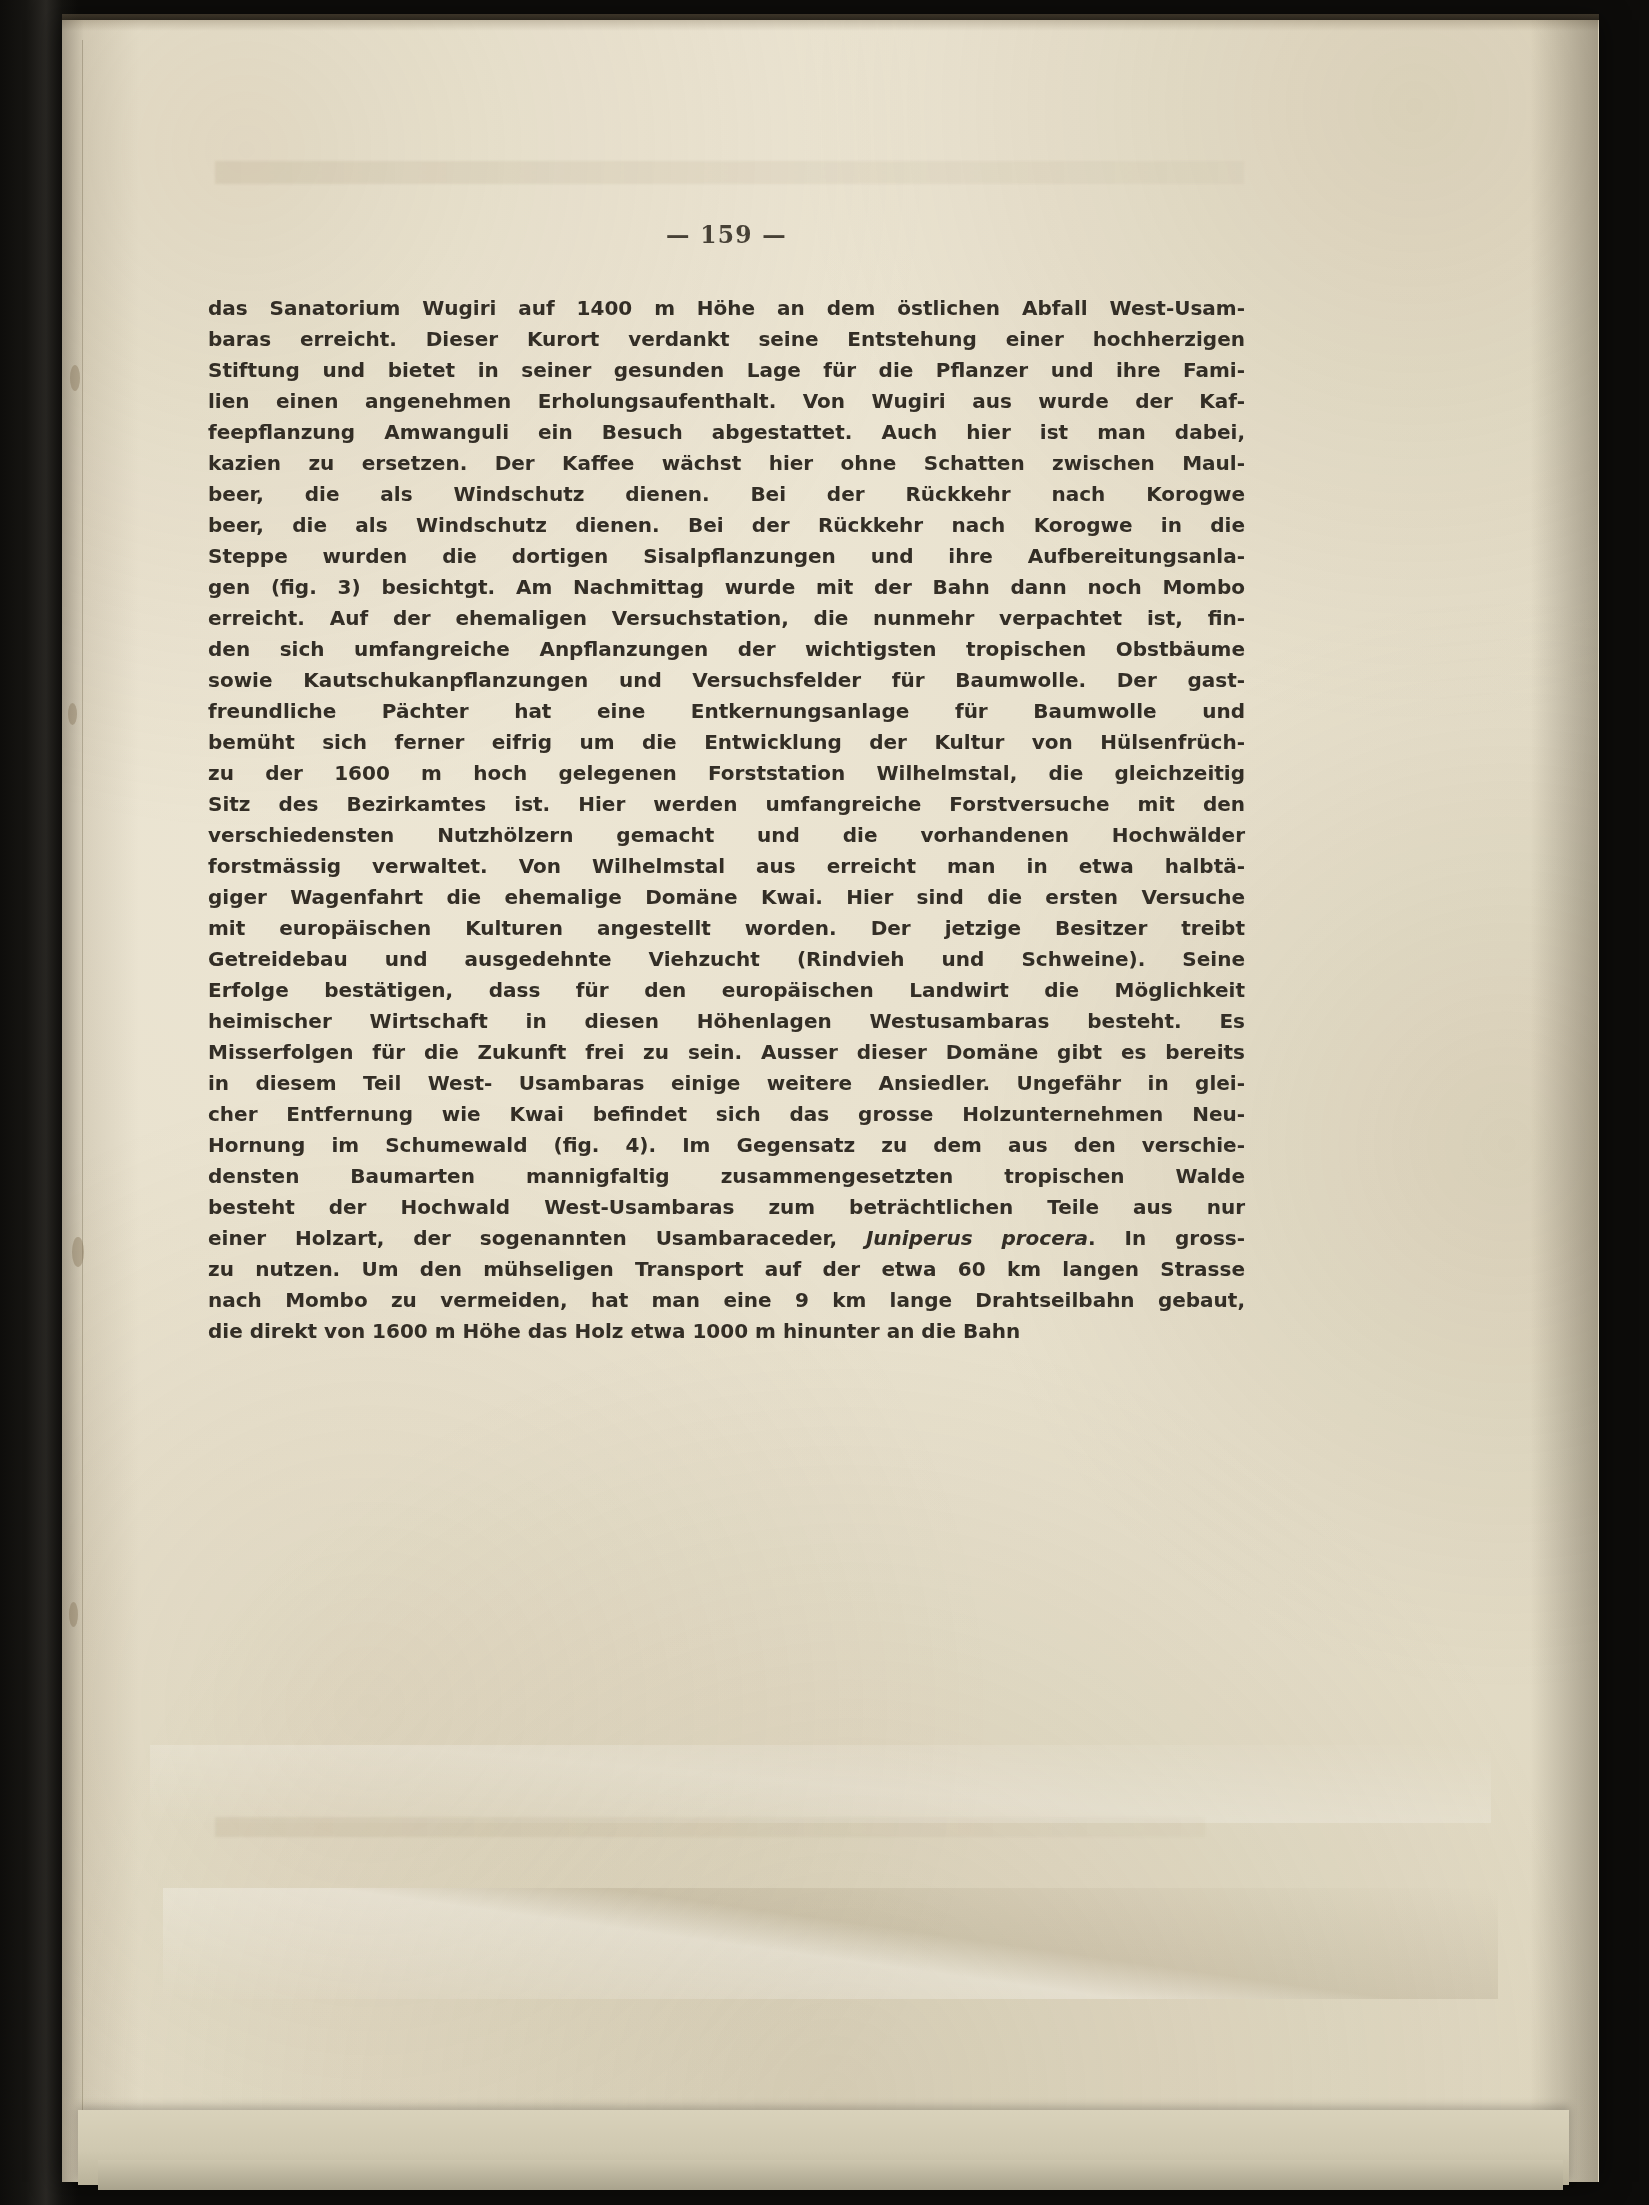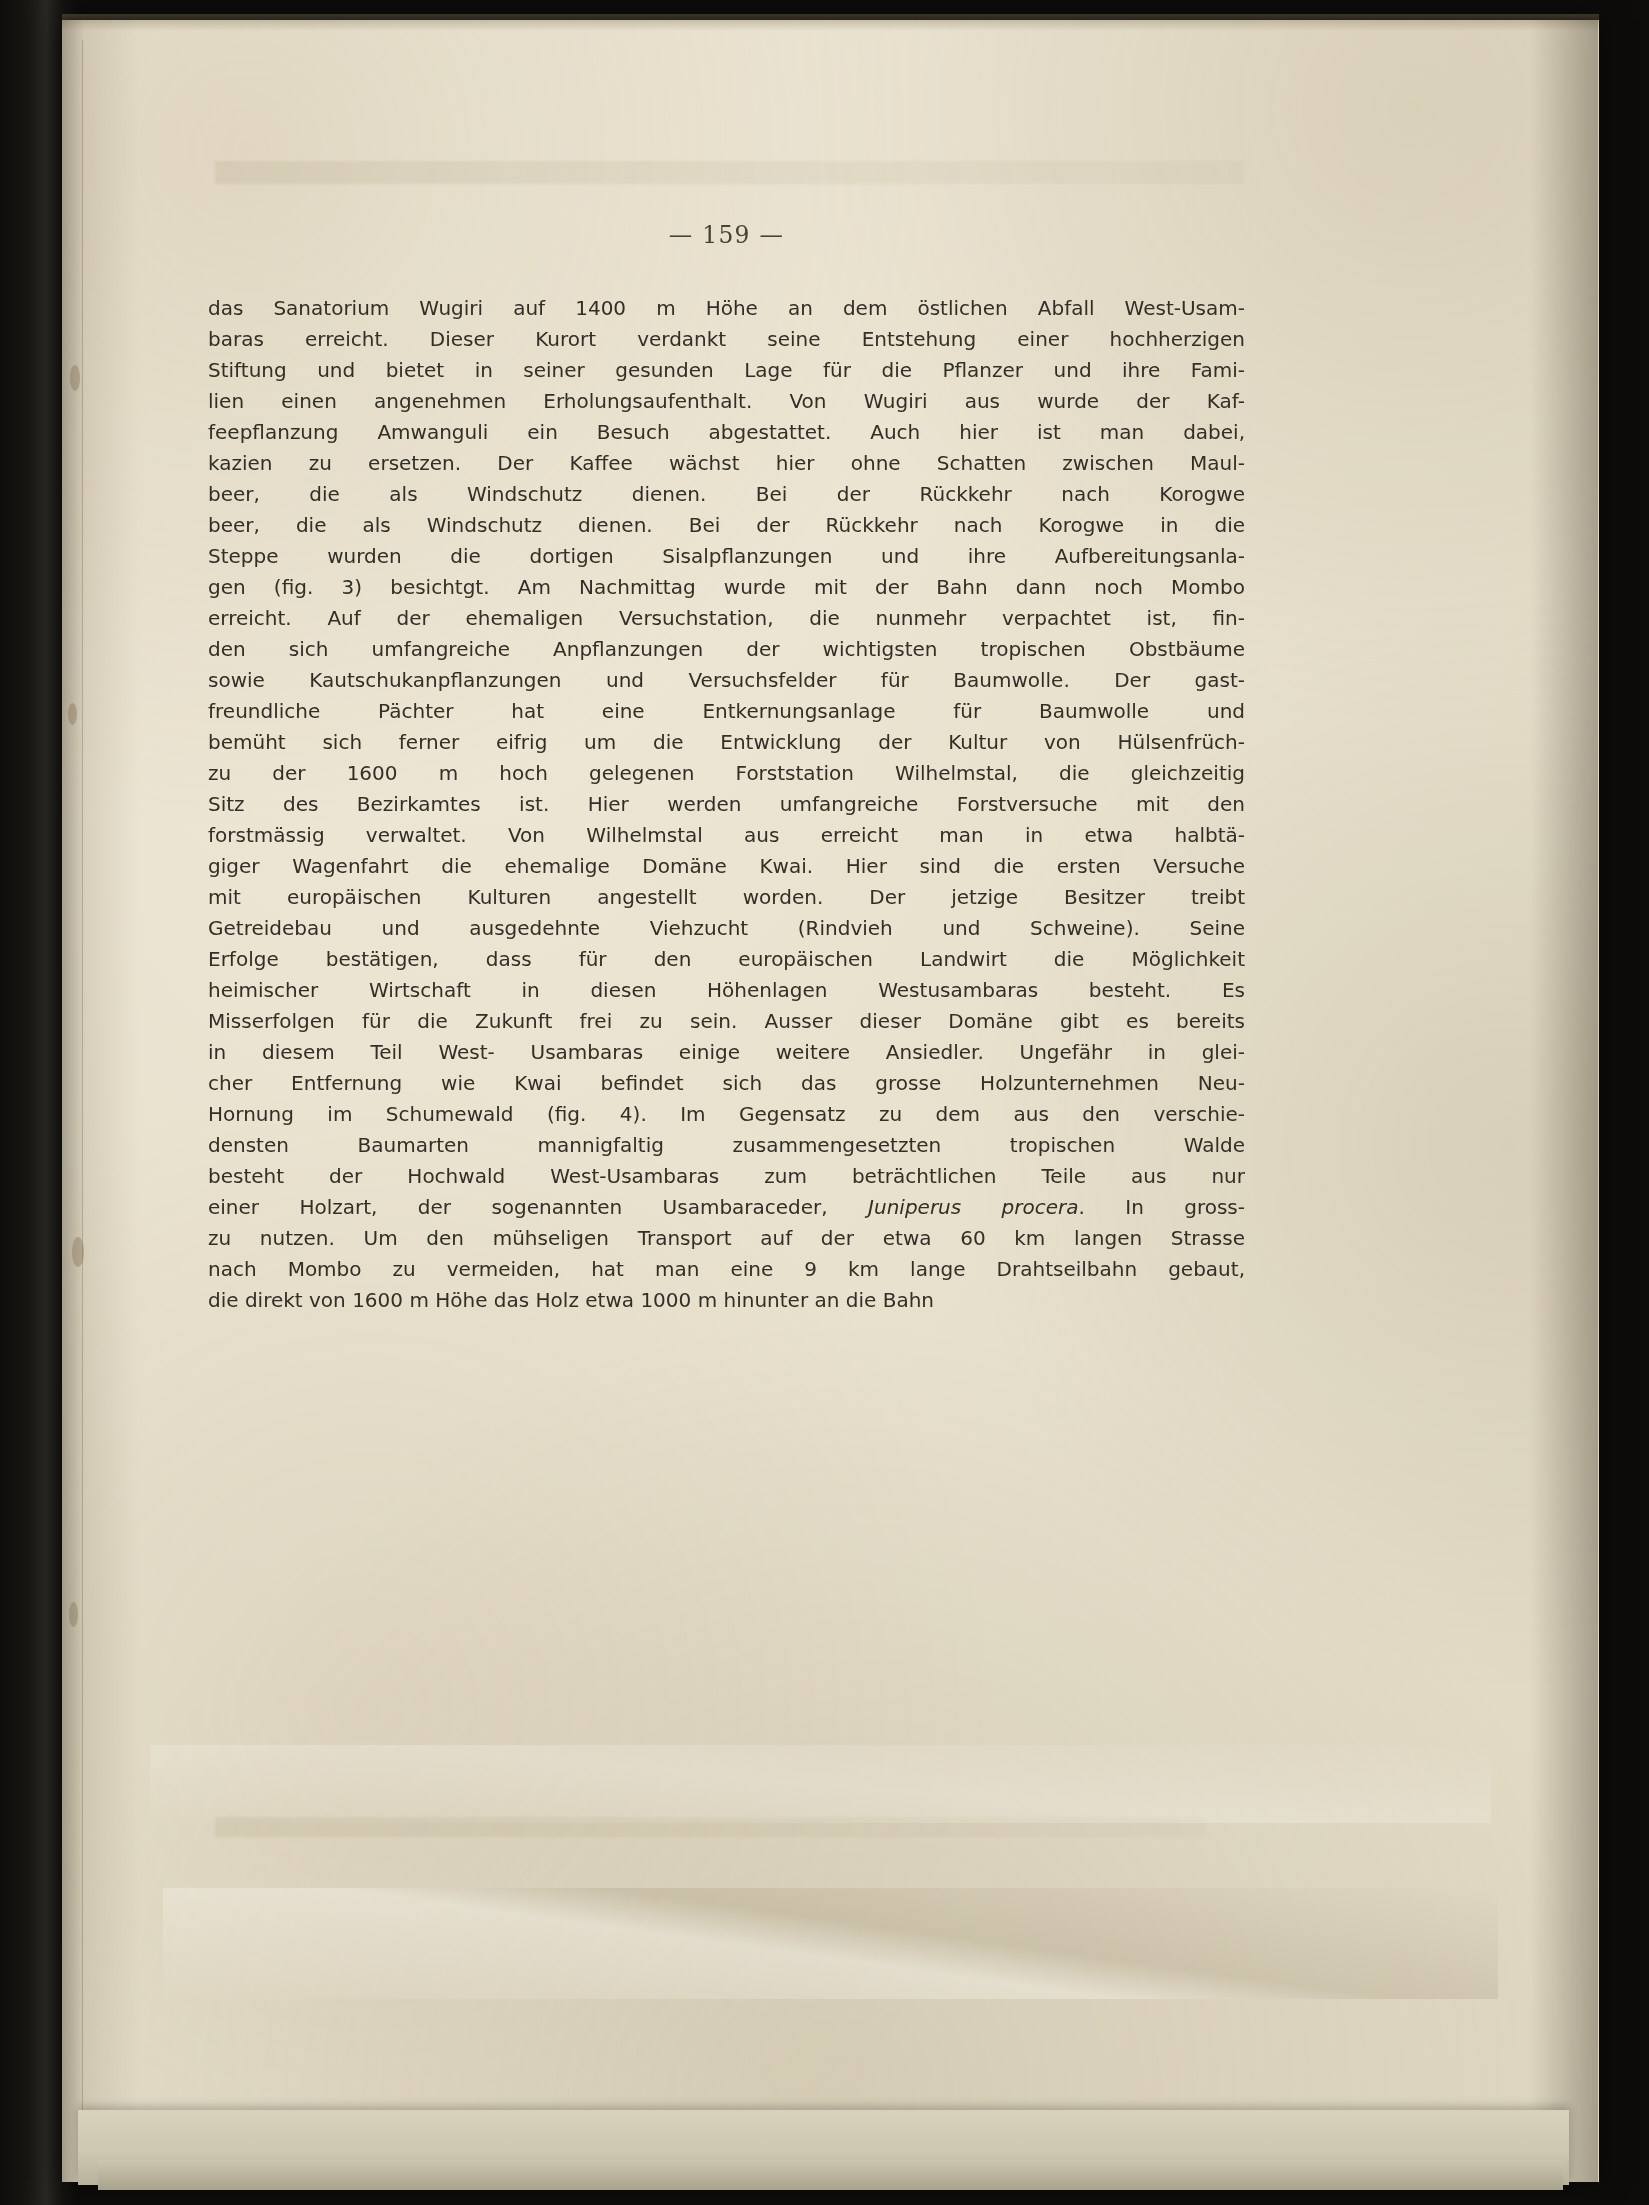--- a/index.html
+++ b/index.html
@@ -128,20 +128,21 @@
     background: rgba(125,108,80,0.38);
     border-radius: 50%;
   }
 
   
   .textblock {
     position: absolute;
     left: 207px;
     top: 221px;
     width: 1039px;
+    font-weight: bold;
   }
 
   .folio {
     text-align: center;
     font-family: "DejaVu Serif", serif;
     font-size: 23.4px;
     letter-spacing: 1.3px;
     color: #3a342a;
     margin: 0 0 44px 0;
     opacity: 0.92;
@@ -227,20 +228,21 @@
           <span class="ln">beer, die als Windschutz dienen. Bei der Rückkehr nach Korogwe in die</span>
           <span class="ln">Steppe wurden die dortigen Sisalpflanzungen und ihre Aufbereitungsanla-</span>
           <span class="ln">gen (fig. 3) besichtgt. Am Nachmittag wurde mit der Bahn dann noch Mombo</span>
           <span class="ln">erreicht. Auf der ehemaligen Versuchstation, die nunmehr verpachtet ist, fin-</span>
           <span class="ln">den sich umfangreiche Anpflanzungen der wichtigsten tropischen Obstbäume</span>
           <span class="ln">sowie Kautschukanpflanzungen und Versuchsfelder für Baumwolle. Der gast-</span>
           <span class="ln">freundliche Pächter hat eine Entkernungsanlage für Baumwolle und</span>
           <span class="ln">bemüht sich ferner eifrig um die Entwicklung der Kultur von Hülsenfrüch-</span>
           <span class="ln">zu der 1600 m hoch gelegenen Forststation Wilhelmstal, die gleichzeitig</span>
           <span class="ln">Sitz des Bezirkamtes ist. Hier werden umfangreiche Forstversuche mit den</span>
+          <span class="ln">verschiedensten Nutzhölzern gemacht und die vorhandenen Hochwälder</span>
           <span class="ln">forstmässig verwaltet. Von Wilhelmstal aus erreicht man in etwa halbtä-</span>
           <span class="ln">giger Wagenfahrt die ehemalige Domäne Kwai. Hier sind die ersten Versuche</span>
           <span class="ln">mit europäischen Kulturen angestellt worden. Der jetzige Besitzer treibt</span>
           <span class="ln">Getreidebau und ausgedehnte Viehzucht (Rindvieh und Schweine). Seine</span>
           <span class="ln">Erfolge bestätigen, dass für den europäischen Landwirt die Möglichkeit</span>
           <span class="ln">heimischer Wirtschaft in diesen Höhenlagen Westusambaras besteht. Es</span>
           <span class="ln">Misserfolgen für die Zukunft frei zu sein. Ausser dieser Domäne gibt es bereits</span>
           <span class="ln">in diesem Teil West- Usambaras einige weitere Ansiedler. Ungefähr in glei-</span>
           <span class="ln">cher Entfernung wie Kwai befindet sich das grosse Holzunternehmen Neu-</span>
           <span class="ln">Hornung im Schumewald (fig. 4). Im Gegensatz zu dem aus den verschie-</span>

